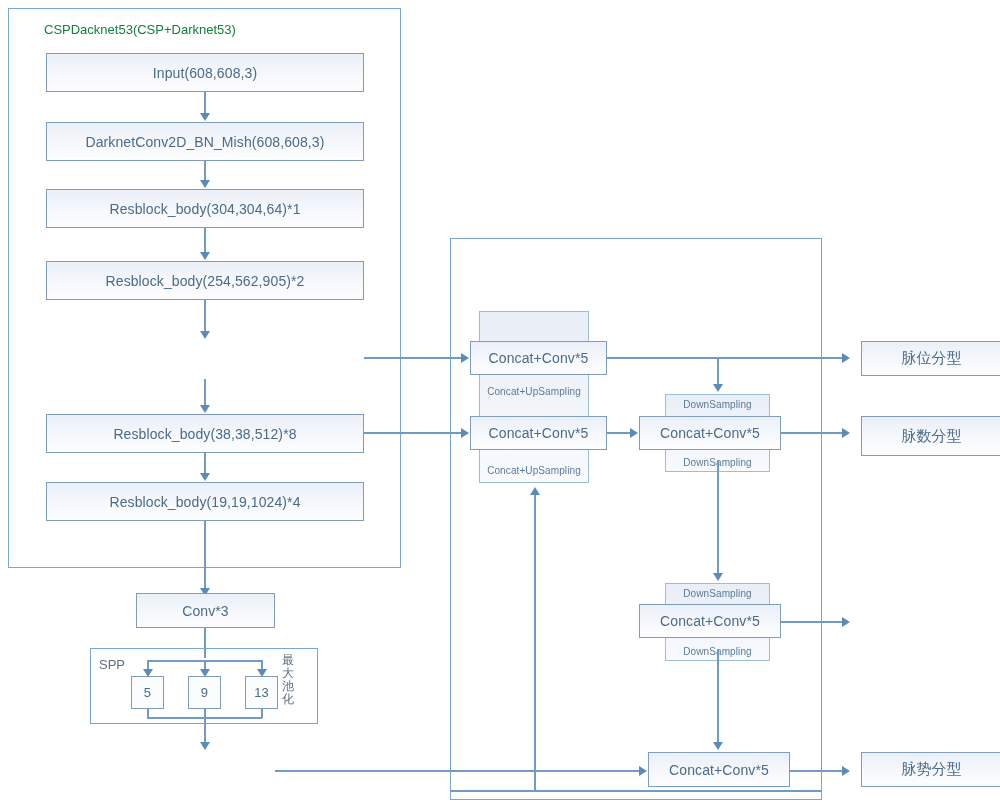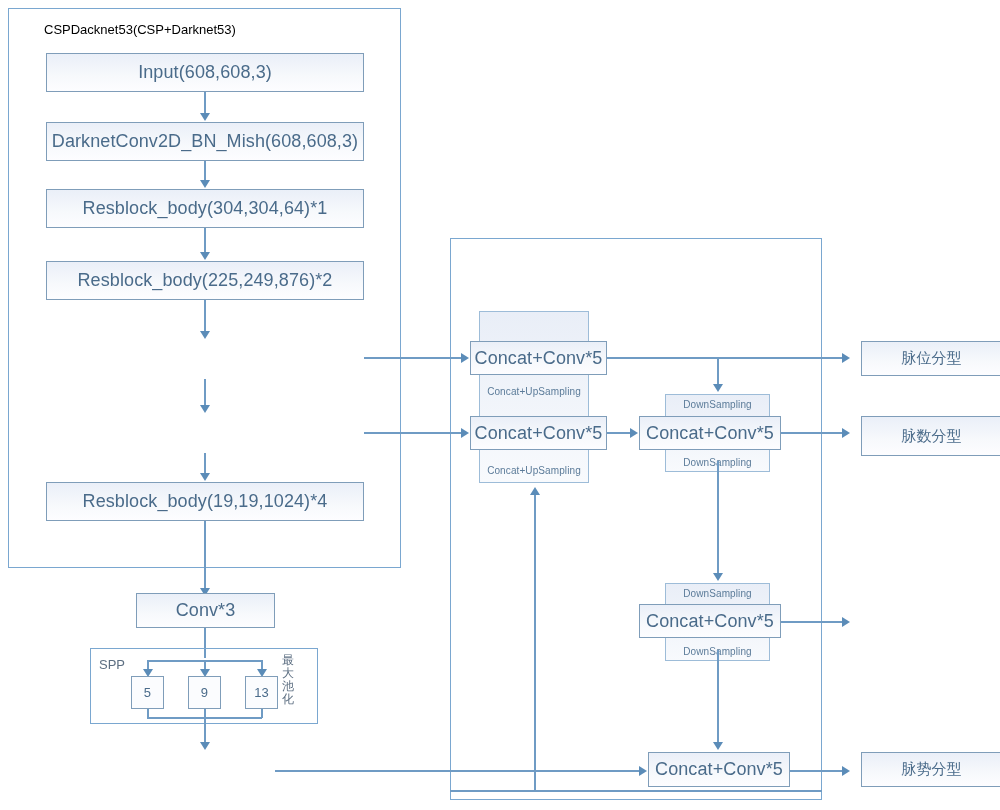--- a/index.html
+++ b/index.html
@@ -7,39 +7,39 @@
   #canvas{position:relative;width:1000px;height:810px;background:#fff;overflow:hidden;}
 
   
   .node{
     position:absolute;
     box-sizing:border-box;
     border:1px solid #7f9db9;
     background:linear-gradient(180deg,#eaeff8 0%,#f7f9fc 60%,#fdfdff 100%);
     color:#4a6b8a;
     display:flex;align-items:center;justify-content:center;
-    font-size:18px;
+    font-size:14px;
     letter-spacing:.1px;
     white-space:nowrap;
   }
   .node.cjk{font-family:"DejaVu Sans","Liberation Sans",sans-serif;font-size:15px;margin-left:10px;}
   .node.plain{background:#fbfcfe;}
   .node.small{font-size:10px;color:#5b7b99;background:#fbfcfe;}
 
   
   .frame{
     position:absolute;
     box-sizing:border-box;
     border:1px solid #7aa7d0;
     background:transparent;
   }
   .frame-label{
     position:absolute;
     font-size:13px;
-    color:#000000;
+    color:#15803d;
     white-space:nowrap;
   }
 
   
   .ln{position:absolute;background:#6f9bc4;}
   .lnv{width:1.6px;}
   .lnh{height:1.6px;}
   .arr{position:absolute;width:0;height:0;}
   .arr-d{border-left:5px solid transparent;border-right:5px solid transparent;border-top:8px solid #5b8cb8;}
   .arr-u{border-left:5px solid transparent;border-right:5px solid transparent;border-bottom:8px solid #5b8cb8;}
@@ -57,21 +57,22 @@
 <body>
 
 <div id="canvas">
 
   <div class="frame" style="left:8px;top:8px;width:393px;height:560px;"></div>
   <div class="frame-label" style="left:44px;top:22px;">CSPDacknet53(CSP+Darknet53)</div>
 
   <div class="node" style="left:46px;top:53px;width:318px;height:39px;">Input(608,608,3)</div>
   <div class="node" style="left:46px;top:122px;width:318px;height:39px;">DarknetConv2D_BN_Mish(608,608,3)</div>
   <div class="node" style="left:46px;top:189px;width:318px;height:39px;">Resblock_body(304,304,64)*1</div>
-  <div class="node" style="left:46px;top:261px;width:318px;height:39px;">Resblock_body(225,249,876)*2</div>
+  <div class="node" style="left:46px;top:261px;width:318px;height:39px;">Resblock_body(254,562,905)*2</div>
+  <div class="node" style="left:46px;top:414px;width:318px;height:39px;">Resblock_body(38,38,512)*8</div>
   <div class="node" style="left:46px;top:482px;width:318px;height:39px;">Resblock_body(19,19,1024)*4</div>
 
   <div class="ln lnv" style="left:204px;top:92px;height:22px;"></div>
   <div class="arr arr-d" style="left:200px;top:113px;"></div>
 
   <div class="ln lnv" style="left:204px;top:161px;height:20px;"></div>
   <div class="arr arr-d" style="left:200px;top:180px;"></div>
 
   <div class="ln lnv" style="left:204px;top:228px;height:25px;"></div>
   <div class="arr arr-d" style="left:200px;top:252px;"></div>

